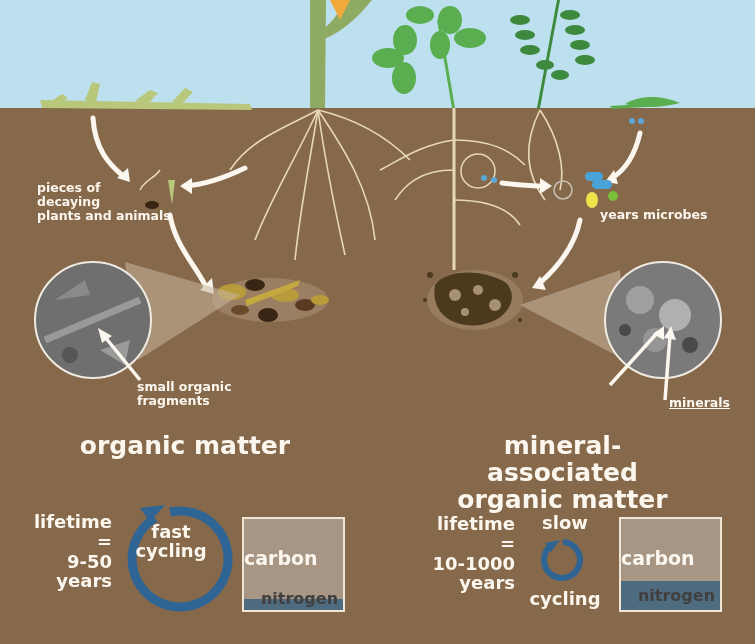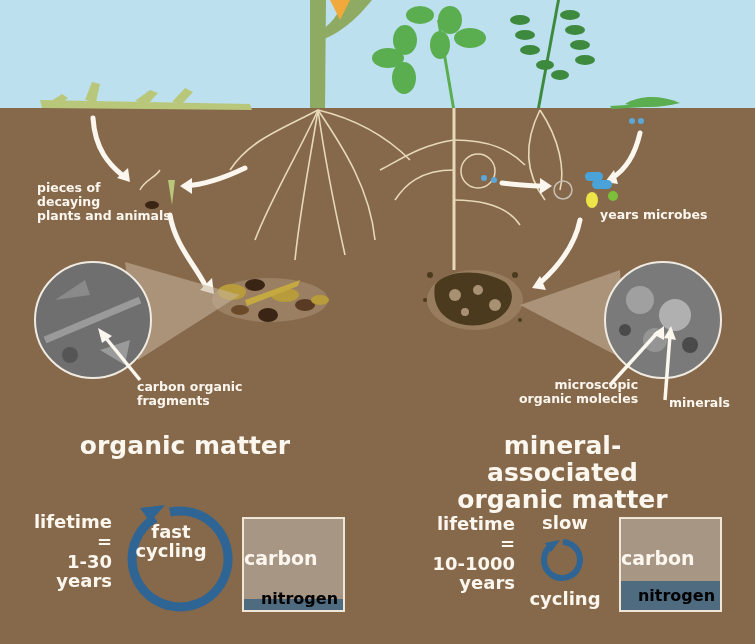--- a/index.html
+++ b/index.html
@@ -9,21 +9,21 @@
   .soil { position: absolute; left: 0; top: 108px; width: 755px; height: 536px; background: #86684b; }
   svg.art { position: absolute; left: 0; top: 0; }
   .lbl { position: absolute; color: #fbf6ee; font-weight: bold; line-height: 1.12; }
   .small { font-size: 12.5px; }
   .title { font-size: 25px; text-align: center; line-height: 1.08; }
   .life { font-size: 18px; text-align: right; line-height: 1.1; }
   .cyc { font-size: 18px; text-align: center; line-height: 1.05; }
   .box { position: absolute; border: 2px solid #efe6d8; box-sizing: border-box; background: #a89685; overflow: hidden; }
   .box .c { position: absolute; left: 0; right: 0; text-align: left; color: #fbf6ee; font-weight: bold; font-size: 19px; }
   .box .n { position: absolute; left: 0; right: 0; bottom: 0; background: #4e6b80; }
-  .box .nt { position: absolute; left: 12px; right: 0; text-align: center; color: #000000; font-weight: bold; font-size: 16px; }
+  .box .nt { position: absolute; left: 12px; right: 0; text-align: center; color: #404040; font-weight: bold; font-size: 16px; }
 </style>
 </head>
 <body>
 
 <div id="stage">
   <div class="sky"></div>
   <div class="soil"></div>
 
   <svg class="art" width="755" height="644" viewBox="0 0 755 644">
 
@@ -189,36 +189,32 @@
   </svg>
 
   <div class="lbl small" style="left:37px; top:181px;">
     <div>pieces of</div>
     <div>decaying</div>
     <div>plants and animals</div>
   </div>
   <div class="lbl small" style="left:600px; top:208px;">years microbes</div>
 
   <div class="lbl small" style="left:137px; top:380px;">
-    <div>carbon organic</div>
+    <div>small organic</div>
     <div>fragments</div>
   </div>
-  <div class="lbl small" style="left:519px; top:378px; text-align:right;">
-    <div>microscopic</div>
-    <div>organic molecles</div>
-  </div>
-  <div class="lbl small" style="left:669px; top:396px;">minerals</div>
+  <div class="lbl small" style="left:669px; top:396px;text-decoration:underline;">minerals</div>
 
   <div class="lbl title" style="left:60px; top:432px; width:250px;">
     <div>organic matter</div>
   </div>
   <div class="lbl life" style="left:22px; top:512px; width:90px;">
     <div>lifetime</div>
     <div>=</div>
-    <div>1-30</div>
+    <div>9-50</div>
     <div>years</div>
   </div>
   <div class="lbl cyc" style="left:125px; top:523px; width:92px;">
     <div>fast</div>
     <div>cycling</div>
   </div>
   <div class="box" style="left:242px; top:517px; width:103px; height:95px;">
     <div class="c" style="top:28px;">carbon</div>
     <div class="n" style="height:11px;"></div>
     <div class="nt" style="bottom:2px;">nitrogen</div>

